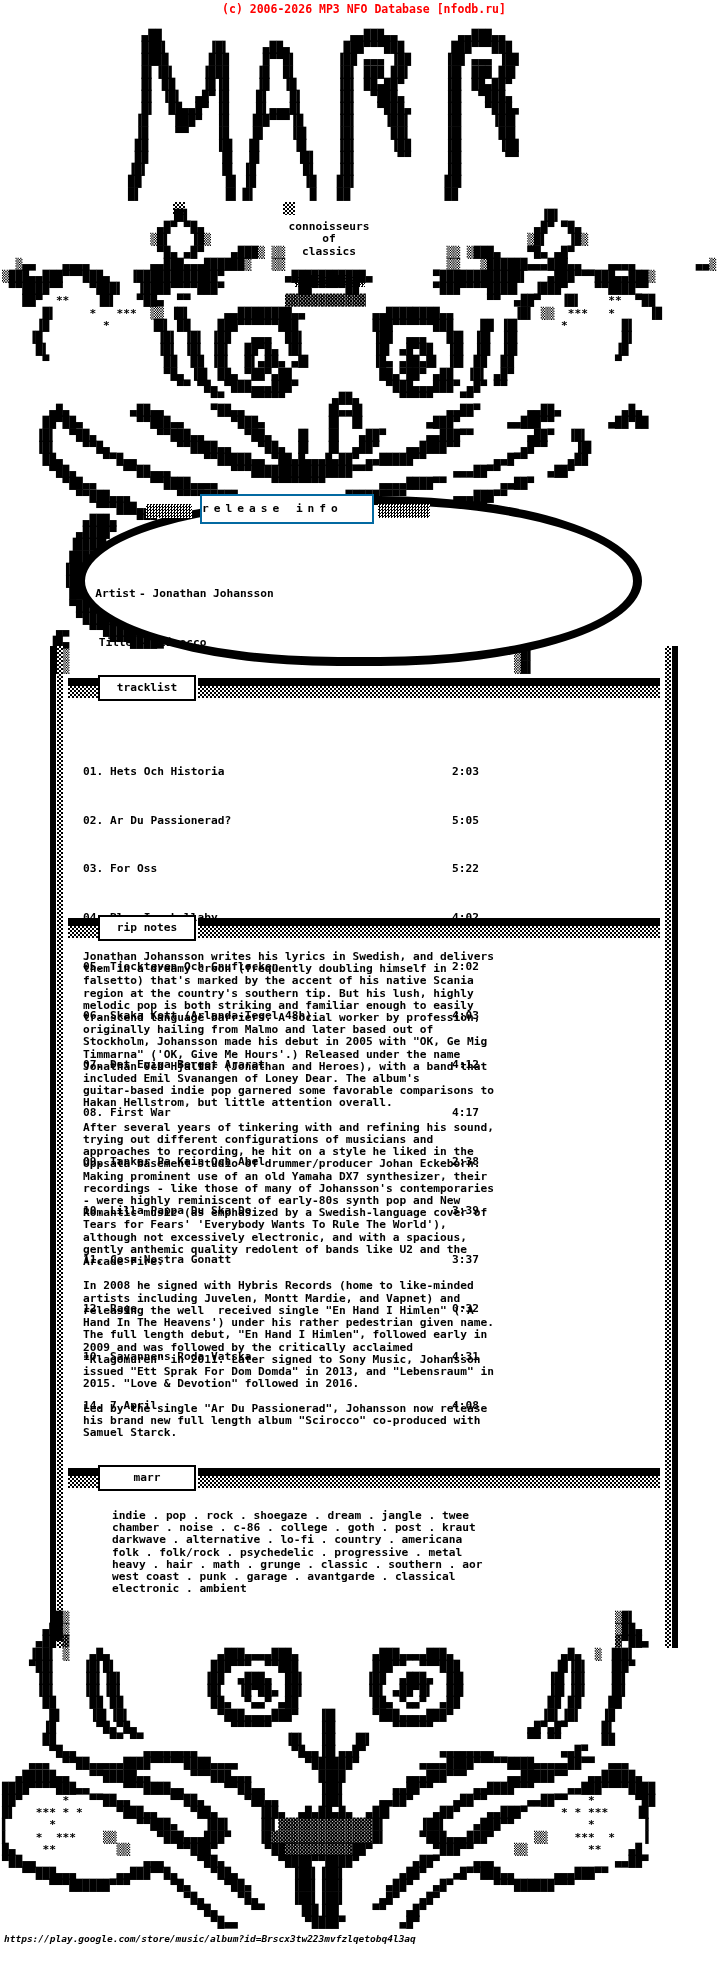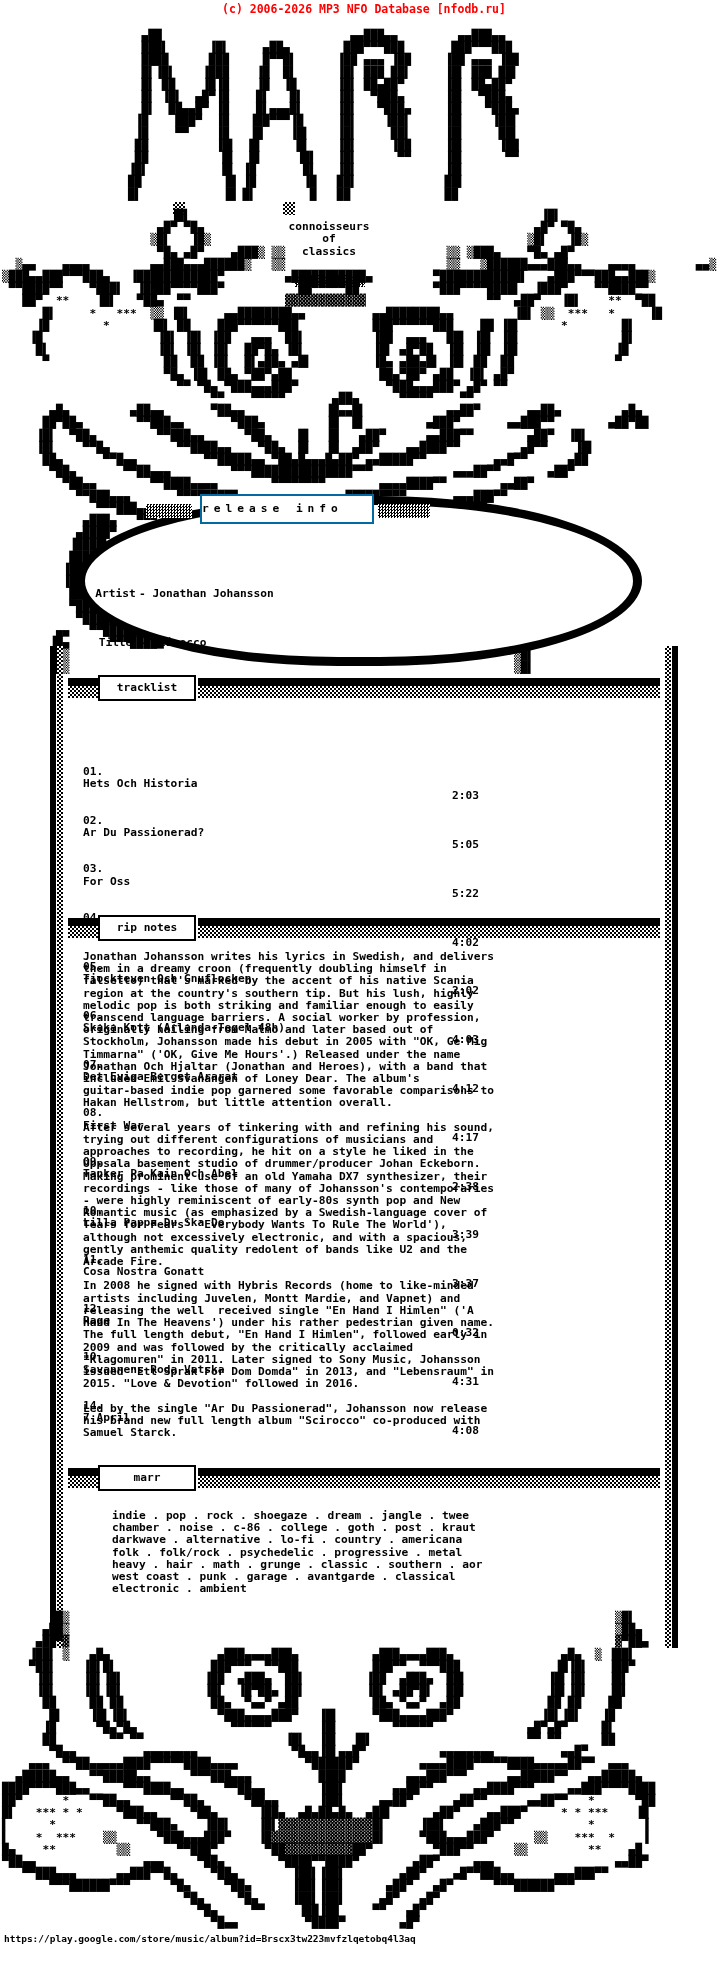--- a/index.html
+++ b/index.html
@@ -18,21 +18,21 @@
   .tagline{position:absolute;left:264px;top:221px;width:130px;text-align:center;
            font-size:11.2px;line-height:12.4px;font-weight:bold;}
   .oval{position:absolute;left:76px;top:496px;width:548px;height:152px;
         border:9px solid #000;border-radius:50% / 54%;background:#fff;}
   .sect-box{position:absolute;width:94px;height:22px;border:2px solid #000;background:#fff;
             text-align:center;font-size:11.2px;line-height:22px;font-weight:bold;}
   .ri-box{position:absolute;left:200px;top:494px;width:170px;height:26px;border:2px solid #0369a1;background:#fff;
           text-align:left;font-size:11.2px;line-height:26px;font-weight:bold;letter-spacing:5px;}
   .fieldrow{height:12.2px;font-size:11.2px;line-height:12.2px;font-weight:bold;white-space:pre;}
   .fieldrow .lbl{display:inline-block;width:47px;text-align:center;}
-  .trackrow{display:flex;height:12.2px;font-size:11.2px;line-height:12.2px;font-weight:bold;white-space:pre;flex-direction:column;}
+  .trackrow{display:flex;height:12.2px;font-size:11.2px;line-height:12.2px;font-weight:bold;white-space:pre;}
   .trackrow .tnum{display:inline-block;width:27px;}
   .trackrow .ttime{margin-left:auto;}
 </style>
 </head>
 <body>
 
 <div id="page">
 
   <a class="redlink" href="#">(c) 2006-2026 MP3 NFO Database [nfodb.ru]</a>
 
@@ -236,15 +236,15 @@
 ▌      *            ▀▀███▄    ▐██▌    ▐█▌▓▓▓▓▓▓▓▓▓▓▓▓▓▓█▌     ▐██▌    ▄███▀▀           *       ▐
 ▌    *  ***    ▒▒      ▀███▄▄▄███▀    ▐█▓▓▓▓▓▓▓▓▓▓▓▓▓▓▓█▌     ▀███▄▄▄███▀      ▒▒    ***  *    ▐
 █▄    **         ▒▒       ▀▀███▀       ▀██▓▓▓▓▓▓▓▓▓▓██▀         ▀███▀▀      ▒▒         **    ▄█
 ▀██▄▄                ▄▄▄     ▀██▄        ▀████▀▀████▀        ▄██▀     ▄▄▄                  ▄▄██▀
    ▀▀███▄▄▄      ▄▄███▀▀█▄     ▀██▄        ▐██▌▐██▌        ▄██▀    ▄█▀▀███▄▄      ▄▄▄███▀▀
        ▀▀▀██████▀▀▀      ▀█▄     ▀██▄      ▐██▌▐██▌      ▄██▀   ▄█▀      ▀▀▀██████▀▀▀
                            ▀█▄     ▀█▄     ▐██▌▐██▌     ▄█▀   ▄█▀
                              ▀█▄     ▀▀     ▐██▐██     ▀▀   ▄█▀
                                ▀█▄▄          ▀████▀        ▄█▀</pre>
 
-  <a class="mono small" style="left:4px;top:1933px;" href="#">https://play.google.com/store/music/album?id=Brscx3tw223mvfzlqetobq4l3aq</a>
+  <a class="mono small" style="left:4px;top:1933px;font-style:italic;" href="#">https://play.google.com/store/music/album?id=Brscx3tw223mvfzlqetobq4l3aq</a>
 
 </div>
 
 </body></html>

